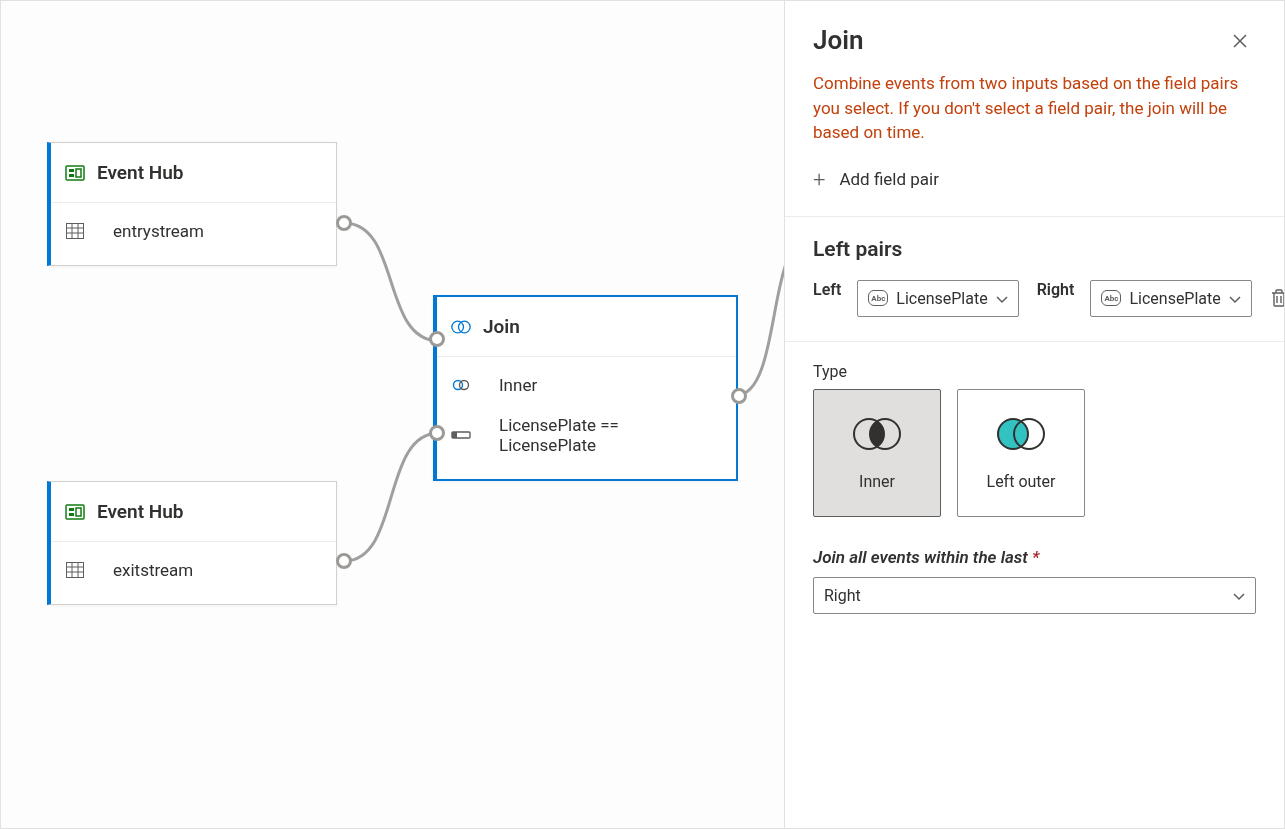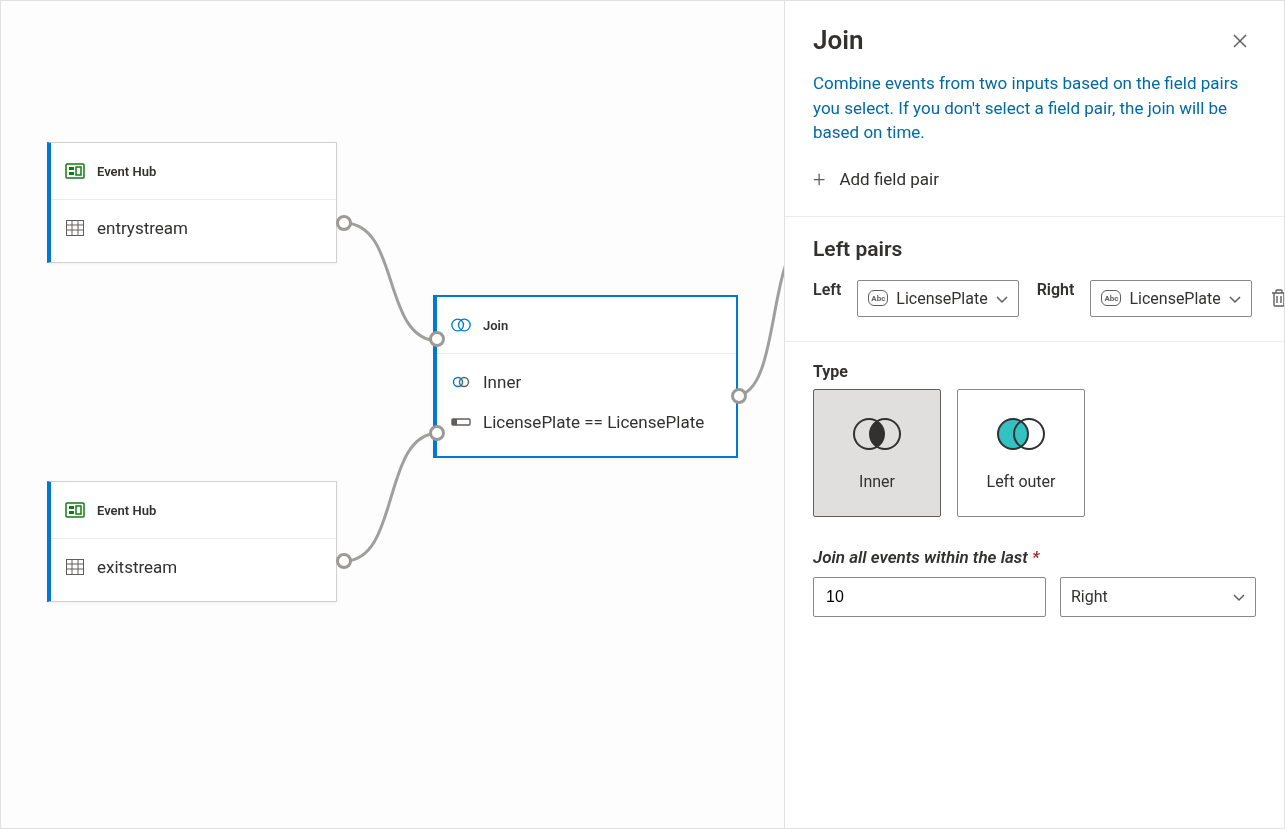--- a/index.html
+++ b/index.html
@@ -37,29 +37,29 @@
     border: 2px solid #0078d4;
     border-left: 4px solid #0078d4;
   }
   .node-header {
     display: flex;
     align-items: center;
     gap: 12px;
     padding: 18px 16px 18px 14px;
     border-bottom: 1px solid #edebe9;
     font-weight: 600;
-    font-size: 13px;
+    font-size: 19px;
   }
   .node-body {
     padding: 8px 16px 14px 14px;
   }
   .node-row {
     display: flex;
     align-items: center;
-    gap: 12px;
+    gap: 28px;
     padding: 10px 0;
     font-size: 17px;
     color: #323130;
   }
   .node-icon, .inline-icon {
     width: 20px;
     height: 20px;
     display: inline-flex;
     align-items: center;
     justify-content: center;
@@ -111,21 +111,21 @@
     align-items: center;
     justify-content: center;
     cursor: pointer;
     font-size: 18px;
     color: #605e5c;
   }
   .panel-desc {
     margin-top: 14px;
     font-size: 17px;
     line-height: 1.45;
-    color: #0369a1;
+    color: #c2410c;
   }
   .add-pair {
     display: inline-flex;
     align-items: center;
     gap: 14px;
     margin-top: 22px;
     font-size: 17px;
     cursor: pointer;
     color: #323130;
   }
@@ -227,21 +227,21 @@
   }
   .type-label { font-weight: 400; }
   .field-label {
     font-size: 17px;
     font-weight: 600;
     margin-bottom: 10px;
     font-style: italic;
   }
   .simple-label {
     font-size: 16px;
-    font-weight: 700;
+    font-weight: 400;
     margin-bottom: 8px;
   }
   .req { color: #a4262c; }
   .hrow {
     display: flex;
     gap: 14px;
   }
   .textfield {
     flex: 1;
     border: 1px solid #8a8886;
@@ -448,21 +448,20 @@
         <span class="type-label">Left outer</span>
       </div>
     </div>
 
     <div style="height:30px"></div>
 
     <div class="field-label">
       <span>Join all events within the last</span> <span class="req">*</span>
     </div>
     <div class="hrow">
-      <input class="textfield" type="text" value="10" style="">
       <div class="dropdown" style="flex:1;">
         <span>Right</span>
         <span class="chev">
           <svg width="12" height="8" viewBox="0 0 12 8">
               <path d="M1 1 L6 6 L11 1" fill="none" stroke="#605e5c" stroke-width="1.5"></path>
             </svg>
         </span>
       </div>
     </div>
 

